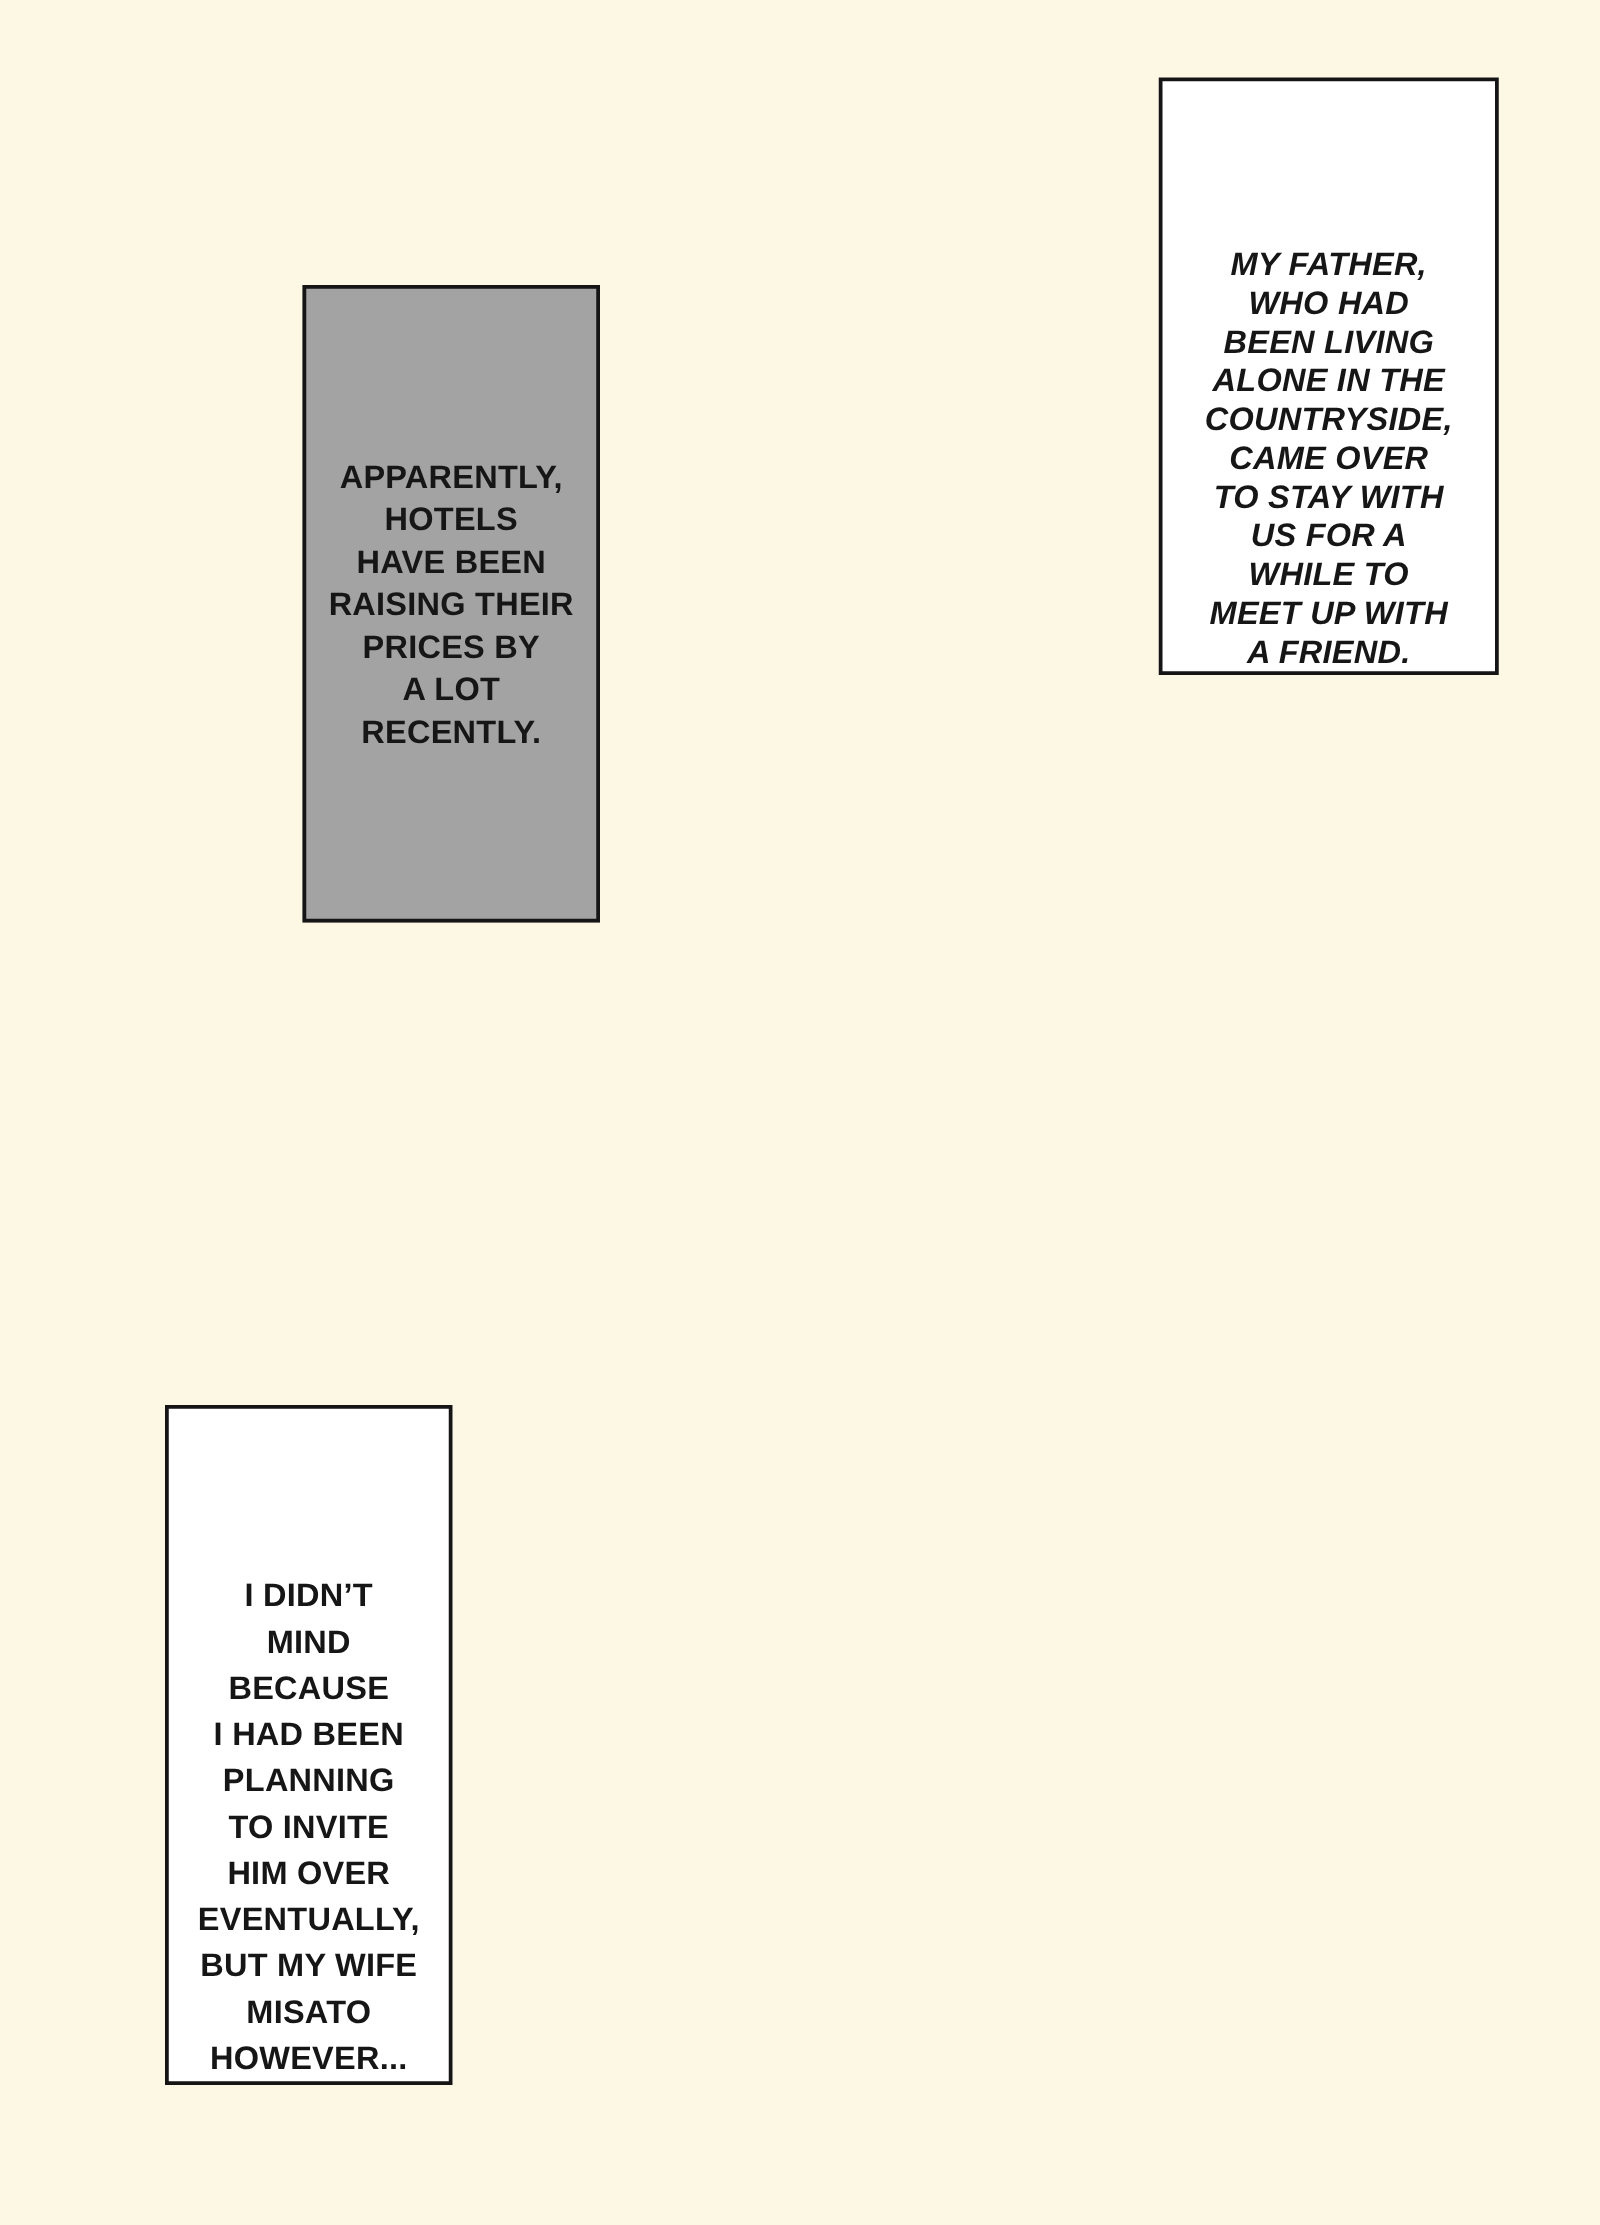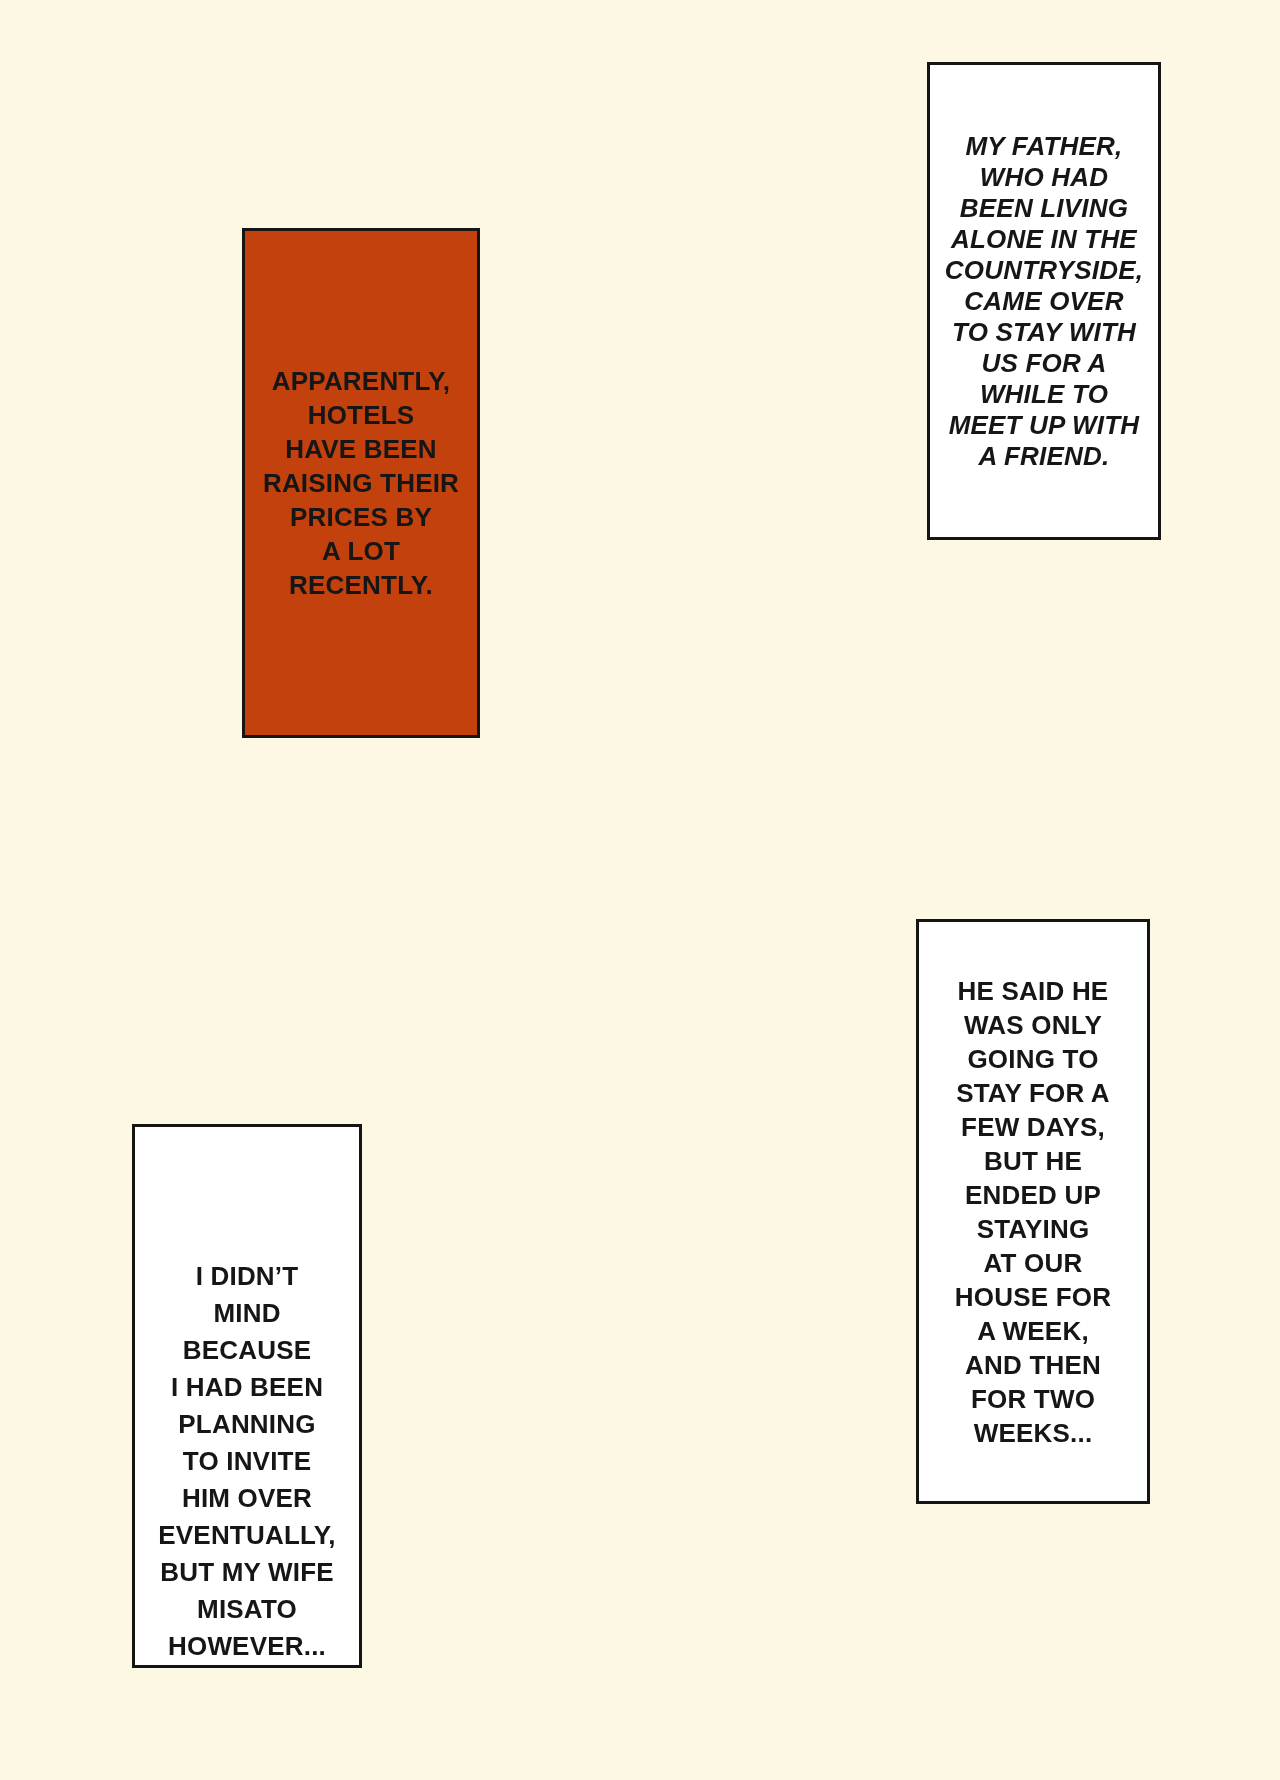--- a/index.html
+++ b/index.html
@@ -24,33 +24,33 @@
     white-space: pre-line;
     font-family: "Liberation Sans", sans-serif;
     font-weight: 700;
     font-size: 26px;
     letter-spacing: 0.2px;
     width: 100%;
   }
   
   .panel-1 { left: 242px; top: 228px;  width: 238px; height: 510px; }
   .panel-1 .panel-text { line-height: 34px; }
-  .panel-2 { left: 927px; top: 62px;   width: 234px; height: 478px; }
+  .panel-2 { left: 927px; top: 62px;   width: 272px; height: 478px; align-items: flex-end; }
   .panel-2 .panel-text { line-height: 31px; font-style: italic; }
   .panel-3 { left: 132px; top: 1124px; width: 230px; height: 544px; }
   .panel-3 .panel-text { line-height: 37px; }
   .panel-4 { left: 916px; top: 919px;  width: 234px; height: 585px; }
   .panel-4 .panel-text { line-height: 34px; }
 </style>
 </head>
 <body>
 
 <div class="page" style="background-color: rgb(252, 248, 227);">
 
-  <div class="panel panel-1" style="background-color: #c2410c; border: 3px solid rgb(21, 21, 21); justify-content: center;">
+  <div class="panel panel-1" style="background-color: #a3a3a3; border: 3px solid rgb(21, 21, 21); justify-content: center;">
     <div class="panel-text" style="color: rgb(22, 22, 22);">APPARENTLY,
 HOTELS
 HAVE BEEN
 RAISING THEIR
 PRICES BY
 A LOT
 RECENTLY.</div>
   </div>
 
   <div class="panel panel-2" style="background-color: rgb(255, 255, 255); border: 3px solid rgb(21, 21, 21);">
@@ -74,30 +74,14 @@
 I HAD BEEN
 PLANNING
 TO INVITE
 HIM OVER
 EVENTUALLY,
 BUT MY WIFE
 MISATO
 HOWEVER...</div>
   </div>
 
-  <div class="panel panel-4" style="background-color: rgb(255, 255, 255); border: 3px solid rgb(21, 21, 21);">
-    <div class="panel-text" style="color: rgb(22, 22, 22);">HE SAID HE
-WAS ONLY
-GOING TO
-STAY FOR A
-FEW DAYS,
-BUT HE
-ENDED UP
-STAYING
-AT OUR
-HOUSE FOR
-A WEEK,
-AND THEN
-FOR TWO
-WEEKS...</div>
-  </div>
 
 </div>
 
 </body></html>

